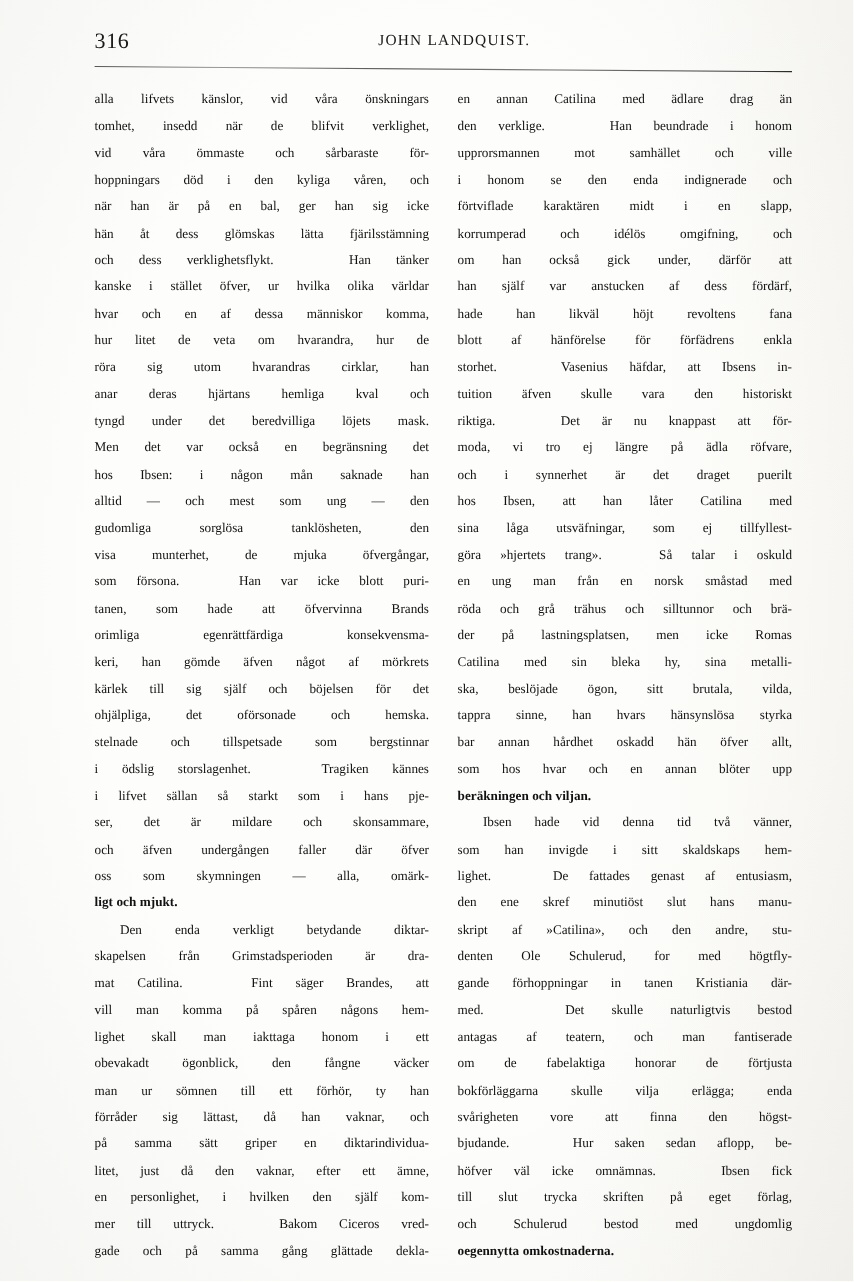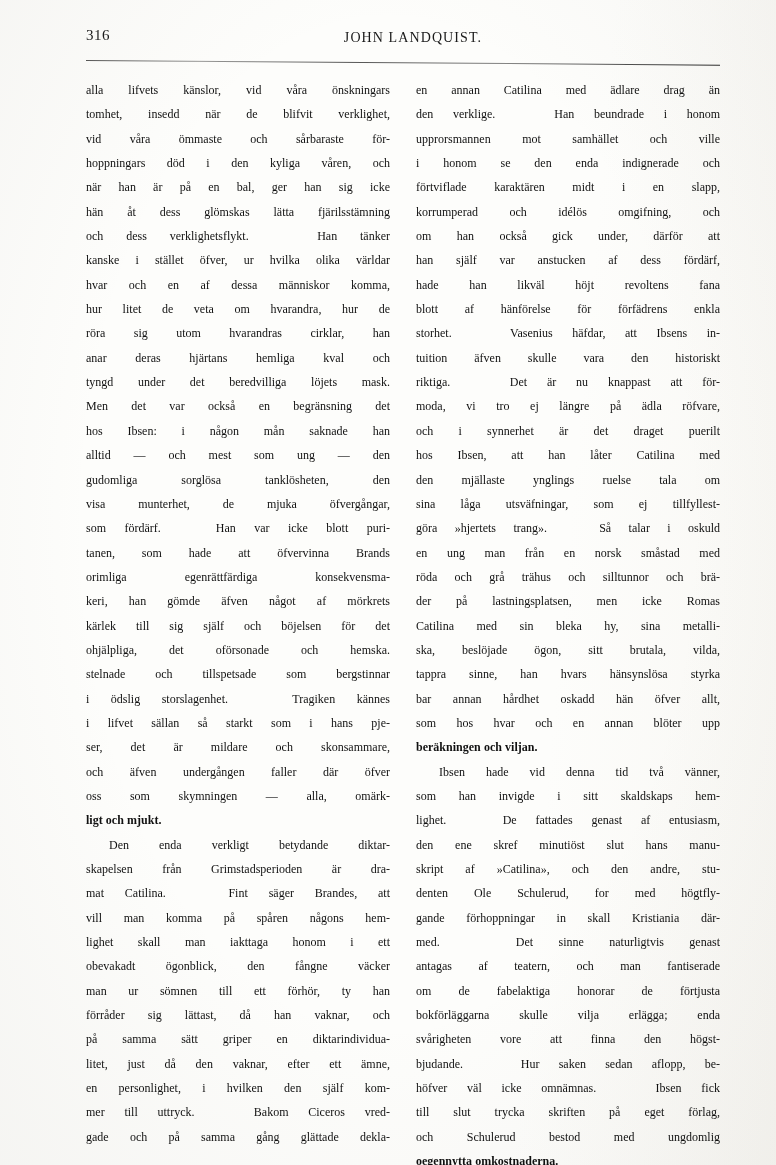--- a/index.html
+++ b/index.html
@@ -31,21 +31,21 @@
     position: absolute;
     left: 86px;
     top: 26px;
     width: 632px;
     height: 30px;
   }
   .page-number {
     position: absolute;
     left: 0;
     top: 1px;
-    font-size: 15px;
+    font-size: 20px;
     letter-spacing: 0.5px;
     color: #1a1a1a;
   }
   .running-head {
     position: absolute;
     left: 0;
     right: 0;
     top: 4px;
     text-align: center;
     font-size: 14px;
@@ -131,21 +131,21 @@
           <span class="line">hvar och en af dessa människor komma,</span>
           <span class="line">hur litet de veta om hvarandra, hur de</span>
           <span class="line">röra sig utom hvarandras cirklar, han</span>
           <span class="line">anar deras hjärtans hemliga kval och</span>
           <span class="line">tyngd under det beredvilliga löjets mask.</span>
           <span class="line">Men det var också en begränsning det</span>
           <span class="line">hos Ibsen: i någon mån saknade han</span>
           <span class="line">alltid — och mest som ung — den</span>
           <span class="line">gudomliga sorglösa tanklösheten, den</span>
           <span class="line">visa munterhet, de mjuka öfvergångar,</span>
-          <span class="line">som fördärf.   Han var icke blott puri-</span>
+          <span class="line">som försona.   Han var icke blott puri-</span>
           <span class="line">tanen, som hade att öfvervinna Brands</span>
           <span class="line">orimliga egenrättfärdiga konsekvensma-</span>
           <span class="line">keri, han gömde äfven något af mörkrets</span>
           <span class="line">kärlek till sig själf och böjelsen för det</span>
           <span class="line">ohjälpliga, det oförsonade och hemska.</span>
           <span class="line">stelnade och tillspetsade som bergstinnar</span>
           <span class="line">i ödslig storslagenhet.   Tragiken kännes</span>
           <span class="line">i lifvet sällan så starkt som i hans pje-</span>
           <span class="line">ser, det är mildare och skonsammare,</span>
           <span class="line">och äfven undergången faller där öfver</span>
@@ -179,42 +179,41 @@
           <span class="line">om han också gick under, därför att</span>
           <span class="line">han själf var anstucken af dess fördärf,</span>
           <span class="line">hade han likväl höjt revoltens fana</span>
           <span class="line">blott af hänförelse för förfädrens enkla</span>
           <span class="line">storhet.   Vasenius häfdar, att Ibsens in-</span>
           <span class="line">tuition äfven skulle vara den historiskt</span>
           <span class="line">riktiga.   Det är nu knappast att för-</span>
           <span class="line">moda, vi tro ej längre på ädla röfvare,</span>
           <span class="line">och i synnerhet är det draget puerilt</span>
           <span class="line">hos Ibsen, att han låter Catilina med</span>
-          <span class="line">den mjällaste ynglings ruelse tala om</span>
           <span class="line">sina låga utsväfningar, som ej tillfyllest-</span>
           <span class="line">göra »hjertets trang».   Så talar i oskuld</span>
           <span class="line">en ung man från en norsk småstad med</span>
           <span class="line">röda och grå trähus och silltunnor och brä-</span>
           <span class="line">der på lastningsplatsen, men icke Romas</span>
           <span class="line">Catilina med sin bleka hy, sina metalli-</span>
           <span class="line">ska, beslöjade ögon, sitt brutala, vilda,</span>
           <span class="line">tappra sinne, han hvars hänsynslösa styrka</span>
           <span class="line">bar annan hårdhet oskadd hän öfver allt,</span>
           <span class="line">som hos hvar och en annan blöter upp</span>
           <span class="line end">beräkningen och viljan.</span>
         </p>
         <p>
           <span class="line indent">Ibsen hade vid denna tid två vänner,</span>
           <span class="line">som han invigde i sitt skaldskaps hem-</span>
           <span class="line">lighet.   De fattades genast af entusiasm,</span>
           <span class="line">den ene skref minutiöst slut hans manu-</span>
           <span class="line">skript af »Catilina», och den andre, stu-</span>
           <span class="line">denten Ole Schulerud, for med högtfly-</span>
-          <span class="line">gande förhoppningar in skall Kristiania där-</span>
-          <span class="line">med.   Det sinne naturligtvis genast</span>
+          <span class="line">gande förhoppningar in tanen Kristiania där-</span>
+          <span class="line">med.   Det skulle naturligtvis bestod</span>
           <span class="line">antagas af teatern, och man fantiserade</span>
           <span class="line">om de fabelaktiga honorar de förtjusta</span>
           <span class="line">bokförläggarna skulle vilja erlägga; enda</span>
           <span class="line">svårigheten vore att finna den högst-</span>
           <span class="line">bjudande.   Hur saken sedan aflopp, be-</span>
           <span class="line">höfver väl icke omnämnas.   Ibsen fick</span>
           <span class="line">till slut trycka skriften på eget förlag,</span>
           <span class="line">och Schulerud bestod med ungdomlig</span>
           <span class="line end">oegennytta omkostnaderna.</span>
         </p>

